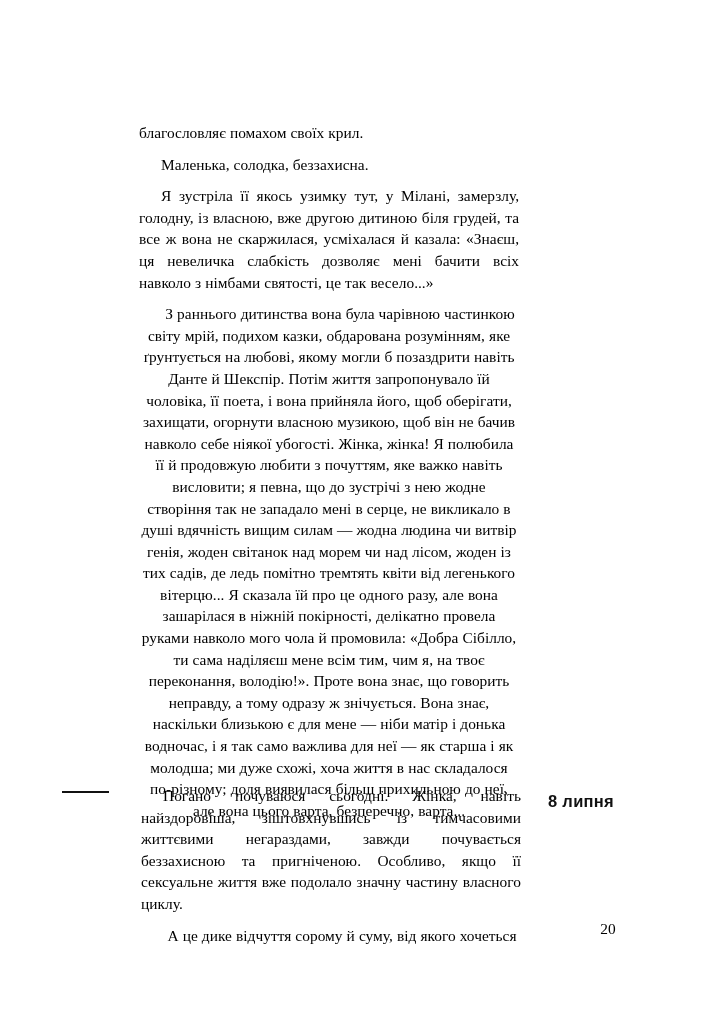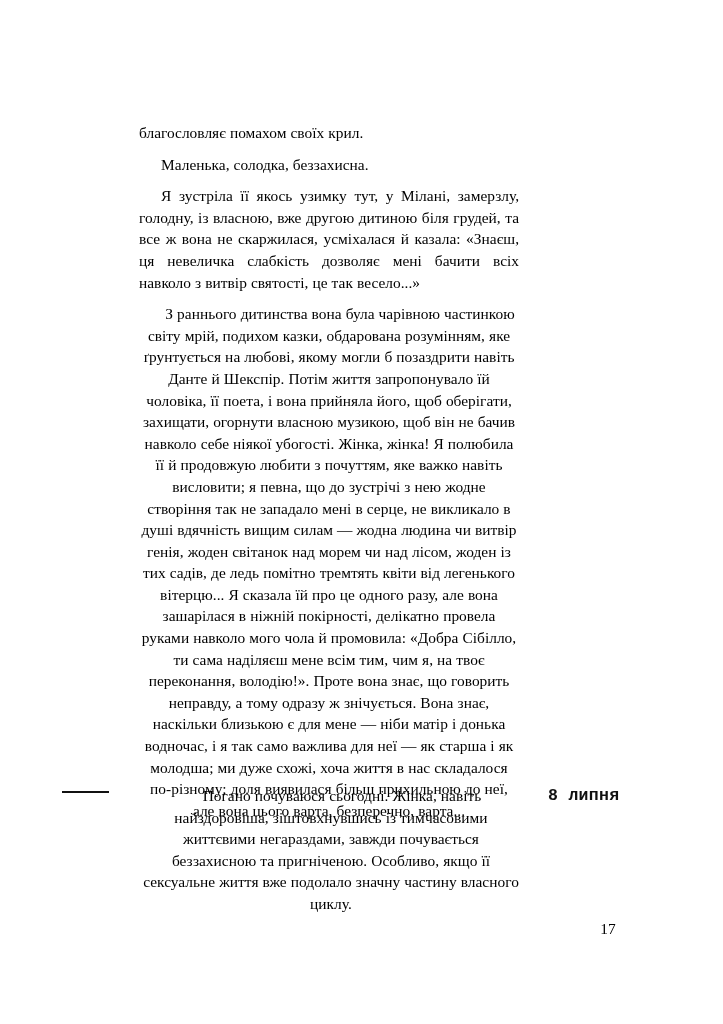--- a/index.html
+++ b/index.html
@@ -65,22 +65,22 @@
     left: 62px;
     top: 16px;
     width: 47px;
     height: 2px;
     background: #111111;
   }
 
   .entry-date {
     position: absolute;
     left: 548px;
-    top: 11px;
-    font-family: Liberation Mono, monospace;
+    top: 17px;
+    font-family: Liberation Sans, sans-serif;
     font-size: 16.5px;
     font-weight: bold;
     letter-spacing: 0.3px;
     color: #111111;
     white-space: nowrap;
   }
 
   .entry-body {
     position: absolute;
     left: 131px;
@@ -101,27 +101,28 @@
   }
 </style>
 </head>
 <body>
 
 <div class="page">
 
   <div class="text-column">
     <p class="para no-indent">благословляє помахом своїх крил.</p>
     <p class="para">Маленька, солодка, беззахисна.</p>
-    <p class="para">Я зустріла її якось узимку тут, у Мілані, замерзлу, голодну, із власною, вже другою дитиною біля грудей, та все ж вона не скаржилася, усміхалася й казала: «Знаєш, ця невеличка слабкість дозволяє мені бачити всіх навколо з витвір святості, це так весело...»</p>
+    <p class="para">Я зустріла її якось узимку тут, у Мілані, замерзлу, голодну, із власною, вже другою дитиною біля грудей, та все ж вона не скаржилася, усміхалася й казала: «Знаєш, ця невеличка слабкість дозволяє мені бачити всіх навколо з німбами святості, це так весело...»</p>
     <p class="para">З раннього дитинства вона була чарівною частинкою світу мрій, подихом казки, обдарована розумінням, яке ґрунтується на любові, якому могли б позаздрити навіть Данте й Шекспір. Потім життя запропонувало їй чоловіка, її поета, і вона прийняла його, щоб оберігати, захищати, огорнути власною музикою, щоб він не бачив навколо себе ніякої убогості. Жінка, жінка! Я полюбила її й продовжую любити з почуттям, яке важко навіть висловити; я певна, що до зустрічі з нею жодне створіння так не западало мені в серце, не викликало в душі вдячність вищим силам — жодна людина чи витвір генія, жоден світанок над морем чи над лісом, жоден із тих садів, де ледь помітно тремтять квіти від легенького вітерцю... Я сказала їй про це одного разу, але вона зашарілася в ніжній покірності, делікатно провела руками навколо мого чола й промовила: «Добра Сібілло, ти сама наділяєш мене всім тим, чим я, на твоє переконання, володію!». Проте вона знає, що говорить неправду, а тому одразу ж знічується. Вона знає, наскільки близькою є для мене — ніби матір і донька водночас, і я так само важлива для неї — як старша і як молодша; ми дуже схожі, хоча життя в нас складалося по-різному; доля виявилася більш прихильною до неї, але вона цього варта, безперечно, варта...</p>
   </div>
 
   <div class="entry-section">
     <div class="section-rule"></div>
     <div class="entry-date">8 липня</div>
     <div class="entry-body">
       <p class="para">Погано почуваюся сьогодні. Жінка, навіть найздоровіша, зіштовхнувшись із тимчасовими життєвими негараздами, завжди почувається беззахисною та пригніченою. Особливо, якщо її сексуальне життя вже подолало значну частину власного циклу.</p>
+      <p class="para">А це дике відчуття сорому й суму, від якого хочеться</p>
     </div>
   </div>
 
-  <div class="folio">17</div>
+  <div class="folio">20</div>
 
 </div>
 
 </body></html>

